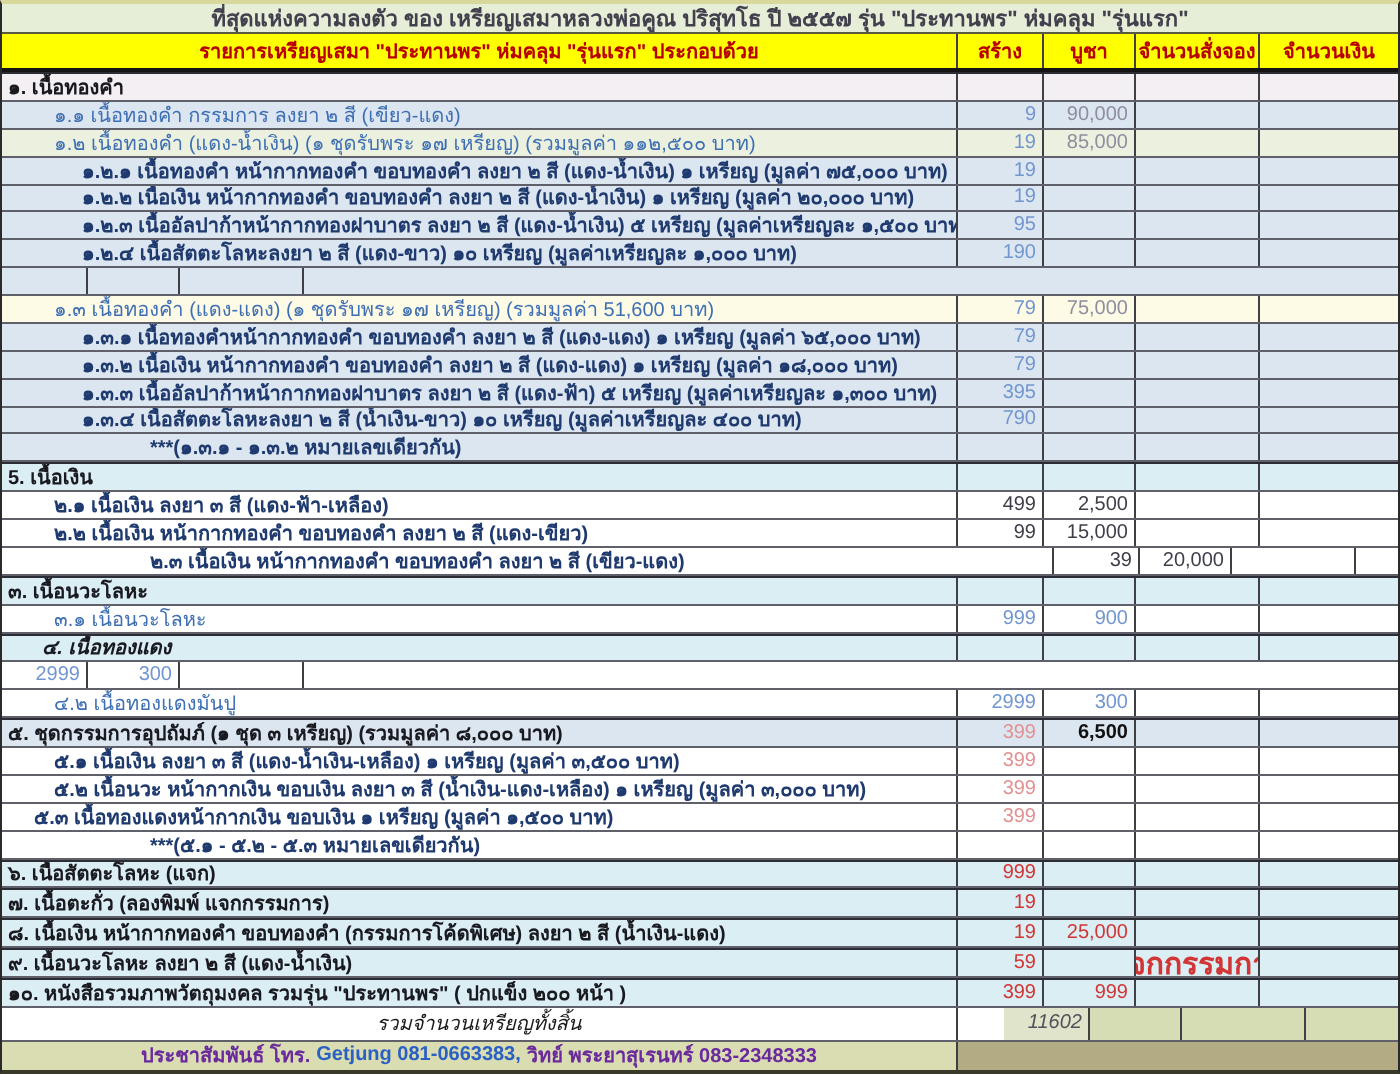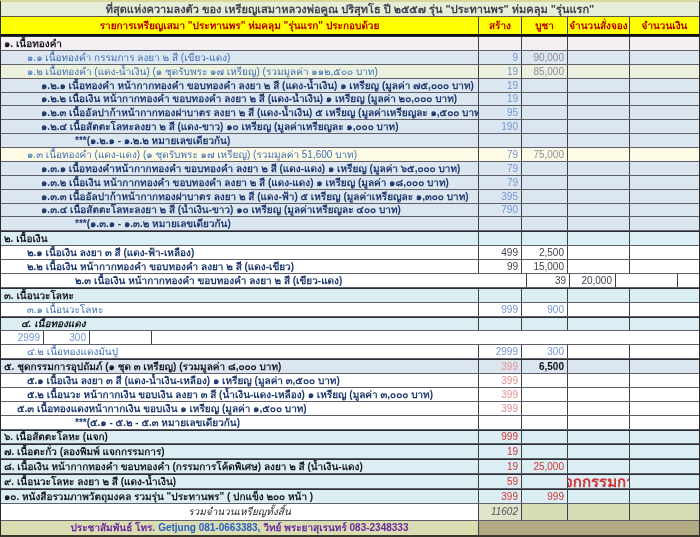--- a/index.html
+++ b/index.html
@@ -42,21 +42,21 @@
   
   .n-blue{color:#7296cf;}
   .n-gray{color:#8e8e9f;}
   .n-dark{color:#3f3f4a;}
   .n-salmon{color:#e39191;}
   .n-red{color:#d23535;}
   .n-bold{color:#111111;font-weight:bold;}
   .order-note{font-size:15px;font-weight:bold;color:#d23535;}
   
   #total-row .c-desc{justify-content:center;background:#ffffff;color:#1a1a1a;}
-  #total-row .c-made{background:#e0e4ca;color:#52525c;}
+  #total-row .c-made{background:#e0e4ca;color:#52525c;margin-left:23px;}
   #total-row .c-price,#total-row .c-order,#total-row .c-amount{background:#d6dcb3;}
   #footer-row .c-desc{justify-content:center;background:#d9ddb1;border-right:1px solid #3f3f46;}
   #footer-row span{font-size:10px;font-weight:bold;}
   .f-purple{color:#6a2a9d;}
   .f-blue{color:#2a5fc4;margin:0 3px;}
   #footer-row .f-rest{flex:1;height:100%;background:#b3ab84;}
 </style>
 </head>
 <body>
 
@@ -110,21 +110,20 @@
     <div class="cell c-price n-gray"></div>
     <div class="cell c-order"></div>
     <div class="cell c-amount"></div>
   </div><div class="t-row data-row bg-blue type-subitem">
     <div class="cell c-desc dc-navy" style="padding-left: 40px;">๑.๒.๔ เนื้อสัตตะโลหะลงยา ๒ สี (แดง-ขาว) ๑๐ เหรียญ  (มูลค่าเหรียญละ ๑,๐๐๐ บาท)</div>
     <div class="cell c-made n-blue">190</div>
     <div class="cell c-price n-gray"></div>
     <div class="cell c-order"></div>
     <div class="cell c-amount"></div>
   </div><div class="t-row data-row bg-blue type-note">
-    <div class="cell c-desc dc-note" style="padding-left: 74px;">***(๑.๒.๑ - ๑.๒.๒ หมายเลขเดียวกัน)</div>
     <div class="cell c-made n-blue"></div>
     <div class="cell c-price n-gray"></div>
     <div class="cell c-order"></div>
     <div class="cell c-amount"></div>
   </div><div class="t-row data-row bg-cream type-item">
     <div class="cell c-desc dc-blue" style="padding-left: 26px;">๑.๓  เนื้อทองคำ (แดง-แดง)  (๑ ชุดรับพระ ๑๗ เหรียญ) (รวมมูลค่า 51,600 บาท)</div>
     <div class="cell c-made n-blue">79</div>
     <div class="cell c-price n-gray">75,000</div>
     <div class="cell c-order"></div>
     <div class="cell c-amount"></div>
@@ -152,21 +151,21 @@
     <div class="cell c-price n-gray"></div>
     <div class="cell c-order"></div>
     <div class="cell c-amount"></div>
   </div><div class="t-row data-row bg-blue type-note">
     <div class="cell c-desc dc-note" style="padding-left: 74px;">***(๑.๓.๑ - ๑.๓.๒ หมายเลขเดียวกัน)</div>
     <div class="cell c-made n-blue"></div>
     <div class="cell c-price n-gray"></div>
     <div class="cell c-order"></div>
     <div class="cell c-amount"></div>
   </div><div class="t-row data-row bg-cyan type-section">
-    <div class="cell c-desc dc-black" style="padding-left: 3px;">๒. เนื้อเงิน</div>
+    <div class="cell c-desc dc-black" style="padding-left: 3px;">5. เนื้อเงิน</div>
     <div class="cell c-made n-dark"></div>
     <div class="cell c-price n-dark"></div>
     <div class="cell c-order"></div>
     <div class="cell c-amount"></div>
   </div><div class="t-row data-row bg-white type-item">
     <div class="cell c-desc dc-navy" style="padding-left: 26px;">๒.๑ เนื้อเงิน ลงยา ๓ สี (แดง-ฟ้า-เหลือง)</div>
     <div class="cell c-made n-dark">499</div>
     <div class="cell c-price n-dark">2,500</div>
     <div class="cell c-order"></div>
     <div class="cell c-amount"></div>

